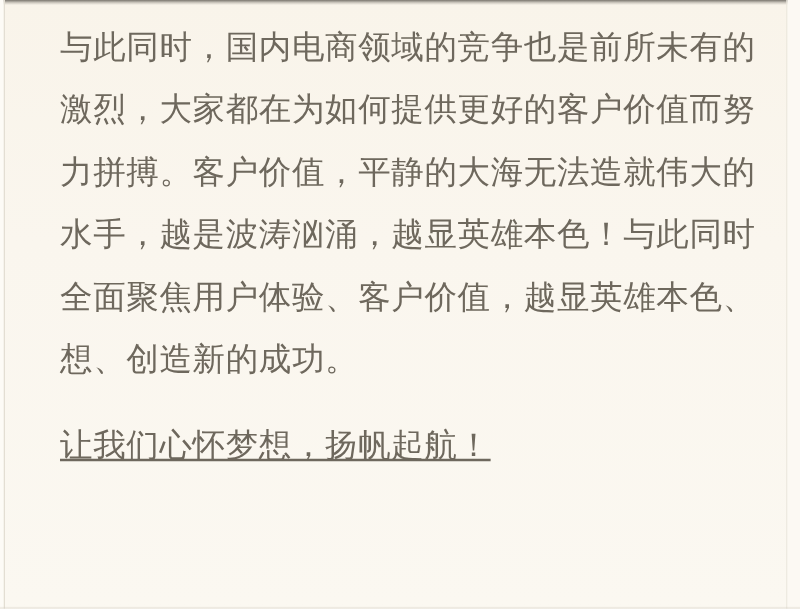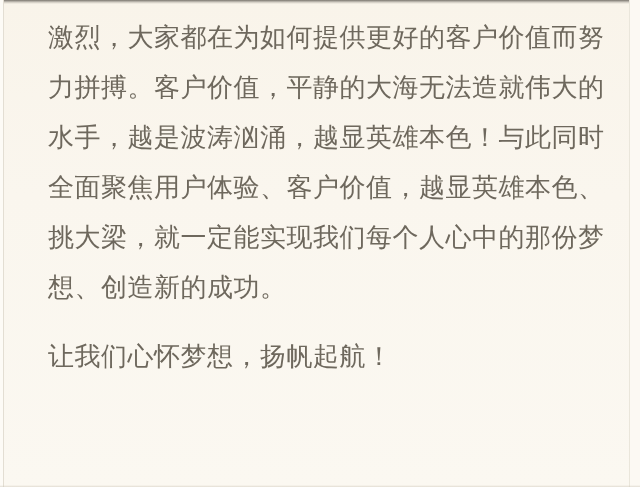--- a/index.html
+++ b/index.html
@@ -60,20 +60,21 @@
     color: #6e685d;
     font-size: 26px;
     letter-spacing: 0.5px;
     font-weight: 400;
   }
   .paragraph {
     margin: 0;
   }
   .paragraph + .paragraph {
     margin-top: 19px;
+    text-decoration: underline;
   }
   .text-line {
     height: 50px;
     line-height: 50px;
     white-space: nowrap;
   }
 </style>
 </head>
 <body>
 
@@ -82,25 +83,25 @@
   <div class="edge-top"></div>
   <div class="edge-left-pale"></div>
   <div class="edge-left-line"></div>
   <div class="edge-right-line"></div>
   <div class="edge-right-pale"></div>
   <div class="edge-bottom"></div>
 
   <div class="article">
 
     <div class="paragraph">
+      <div class="text-line">与此同时，国内电商领域的竞争也是前所未有的</div>
       <div class="text-line">激烈，大家都在为如何提供更好的客户价值而努</div>
       <div class="text-line">力拼搏。客户价值，平静的大海无法造就伟大的</div>
       <div class="text-line">水手，越是波涛汹涌，越显英雄本色！与此同时</div>
       <div class="text-line">全面聚焦用户体验、客户价值，越显英雄本色、</div>
-      <div class="text-line">挑大梁，就一定能实现我们每个人心中的那份梦</div>
       <div class="text-line">想、创造新的成功。</div>
     </div>
 
     <div class="paragraph">
       <div class="text-line">让我们心怀梦想，扬帆起航！</div>
     </div>
 
   </div>
 
 </div>

